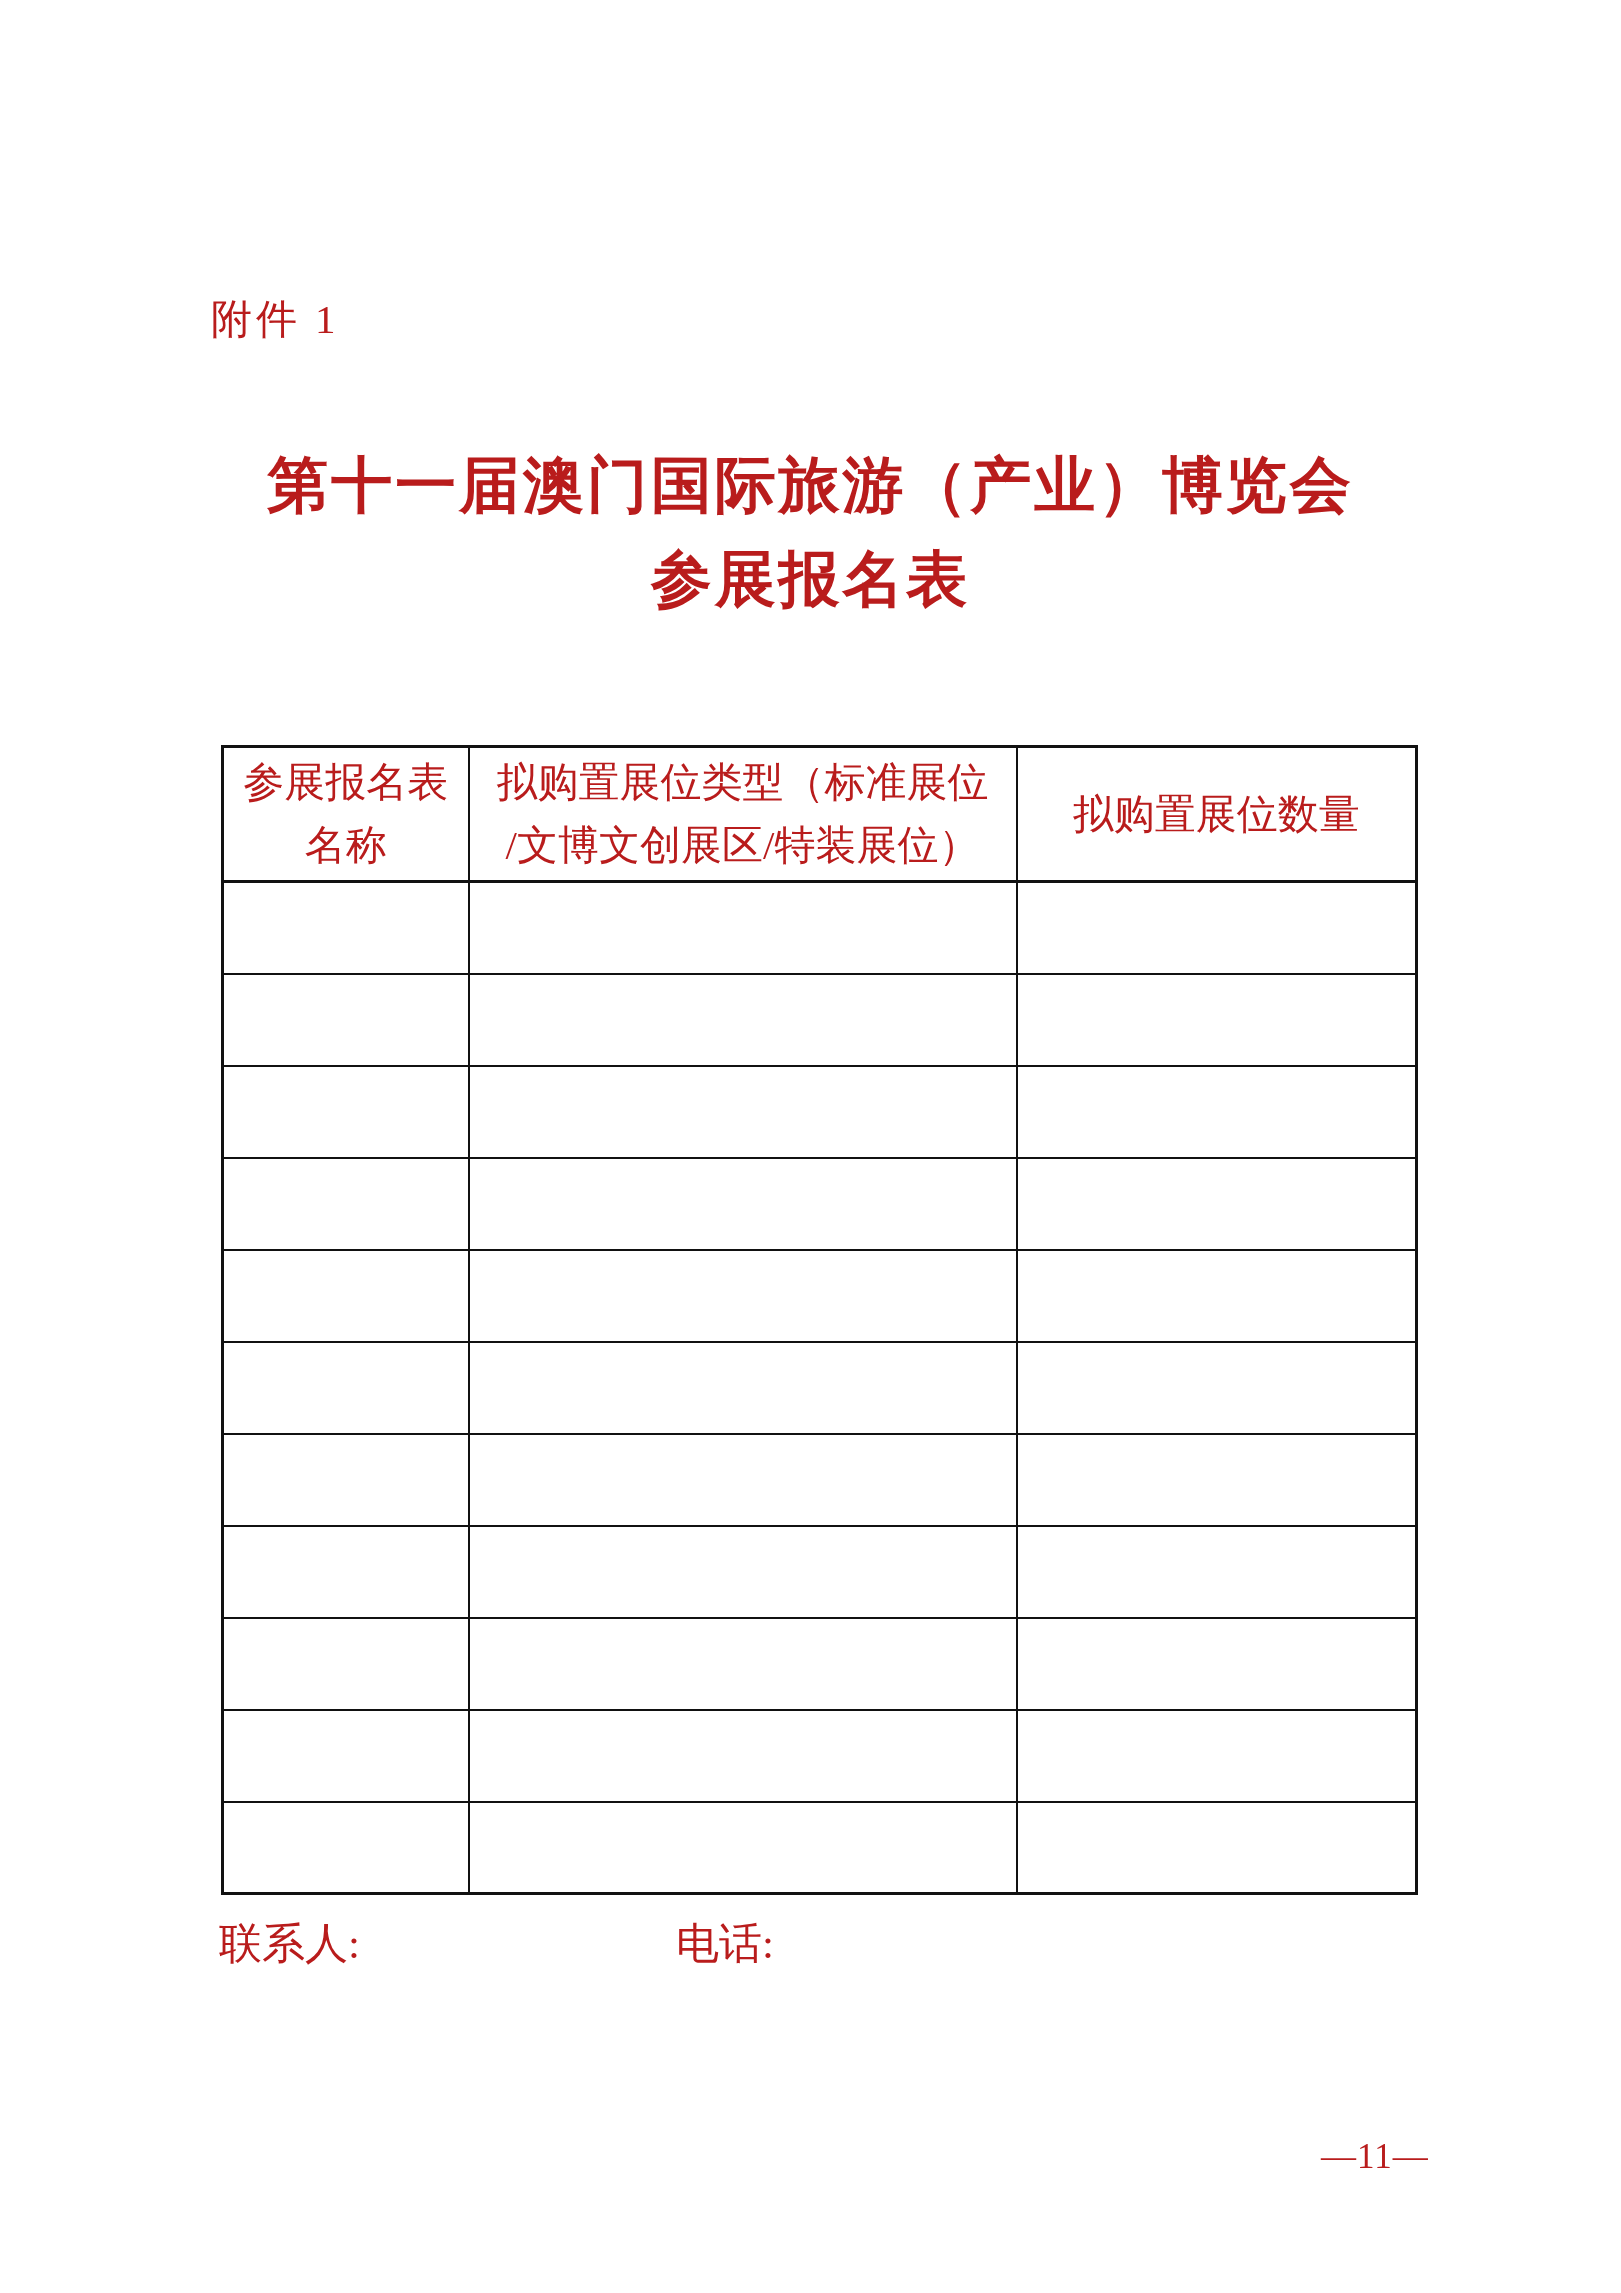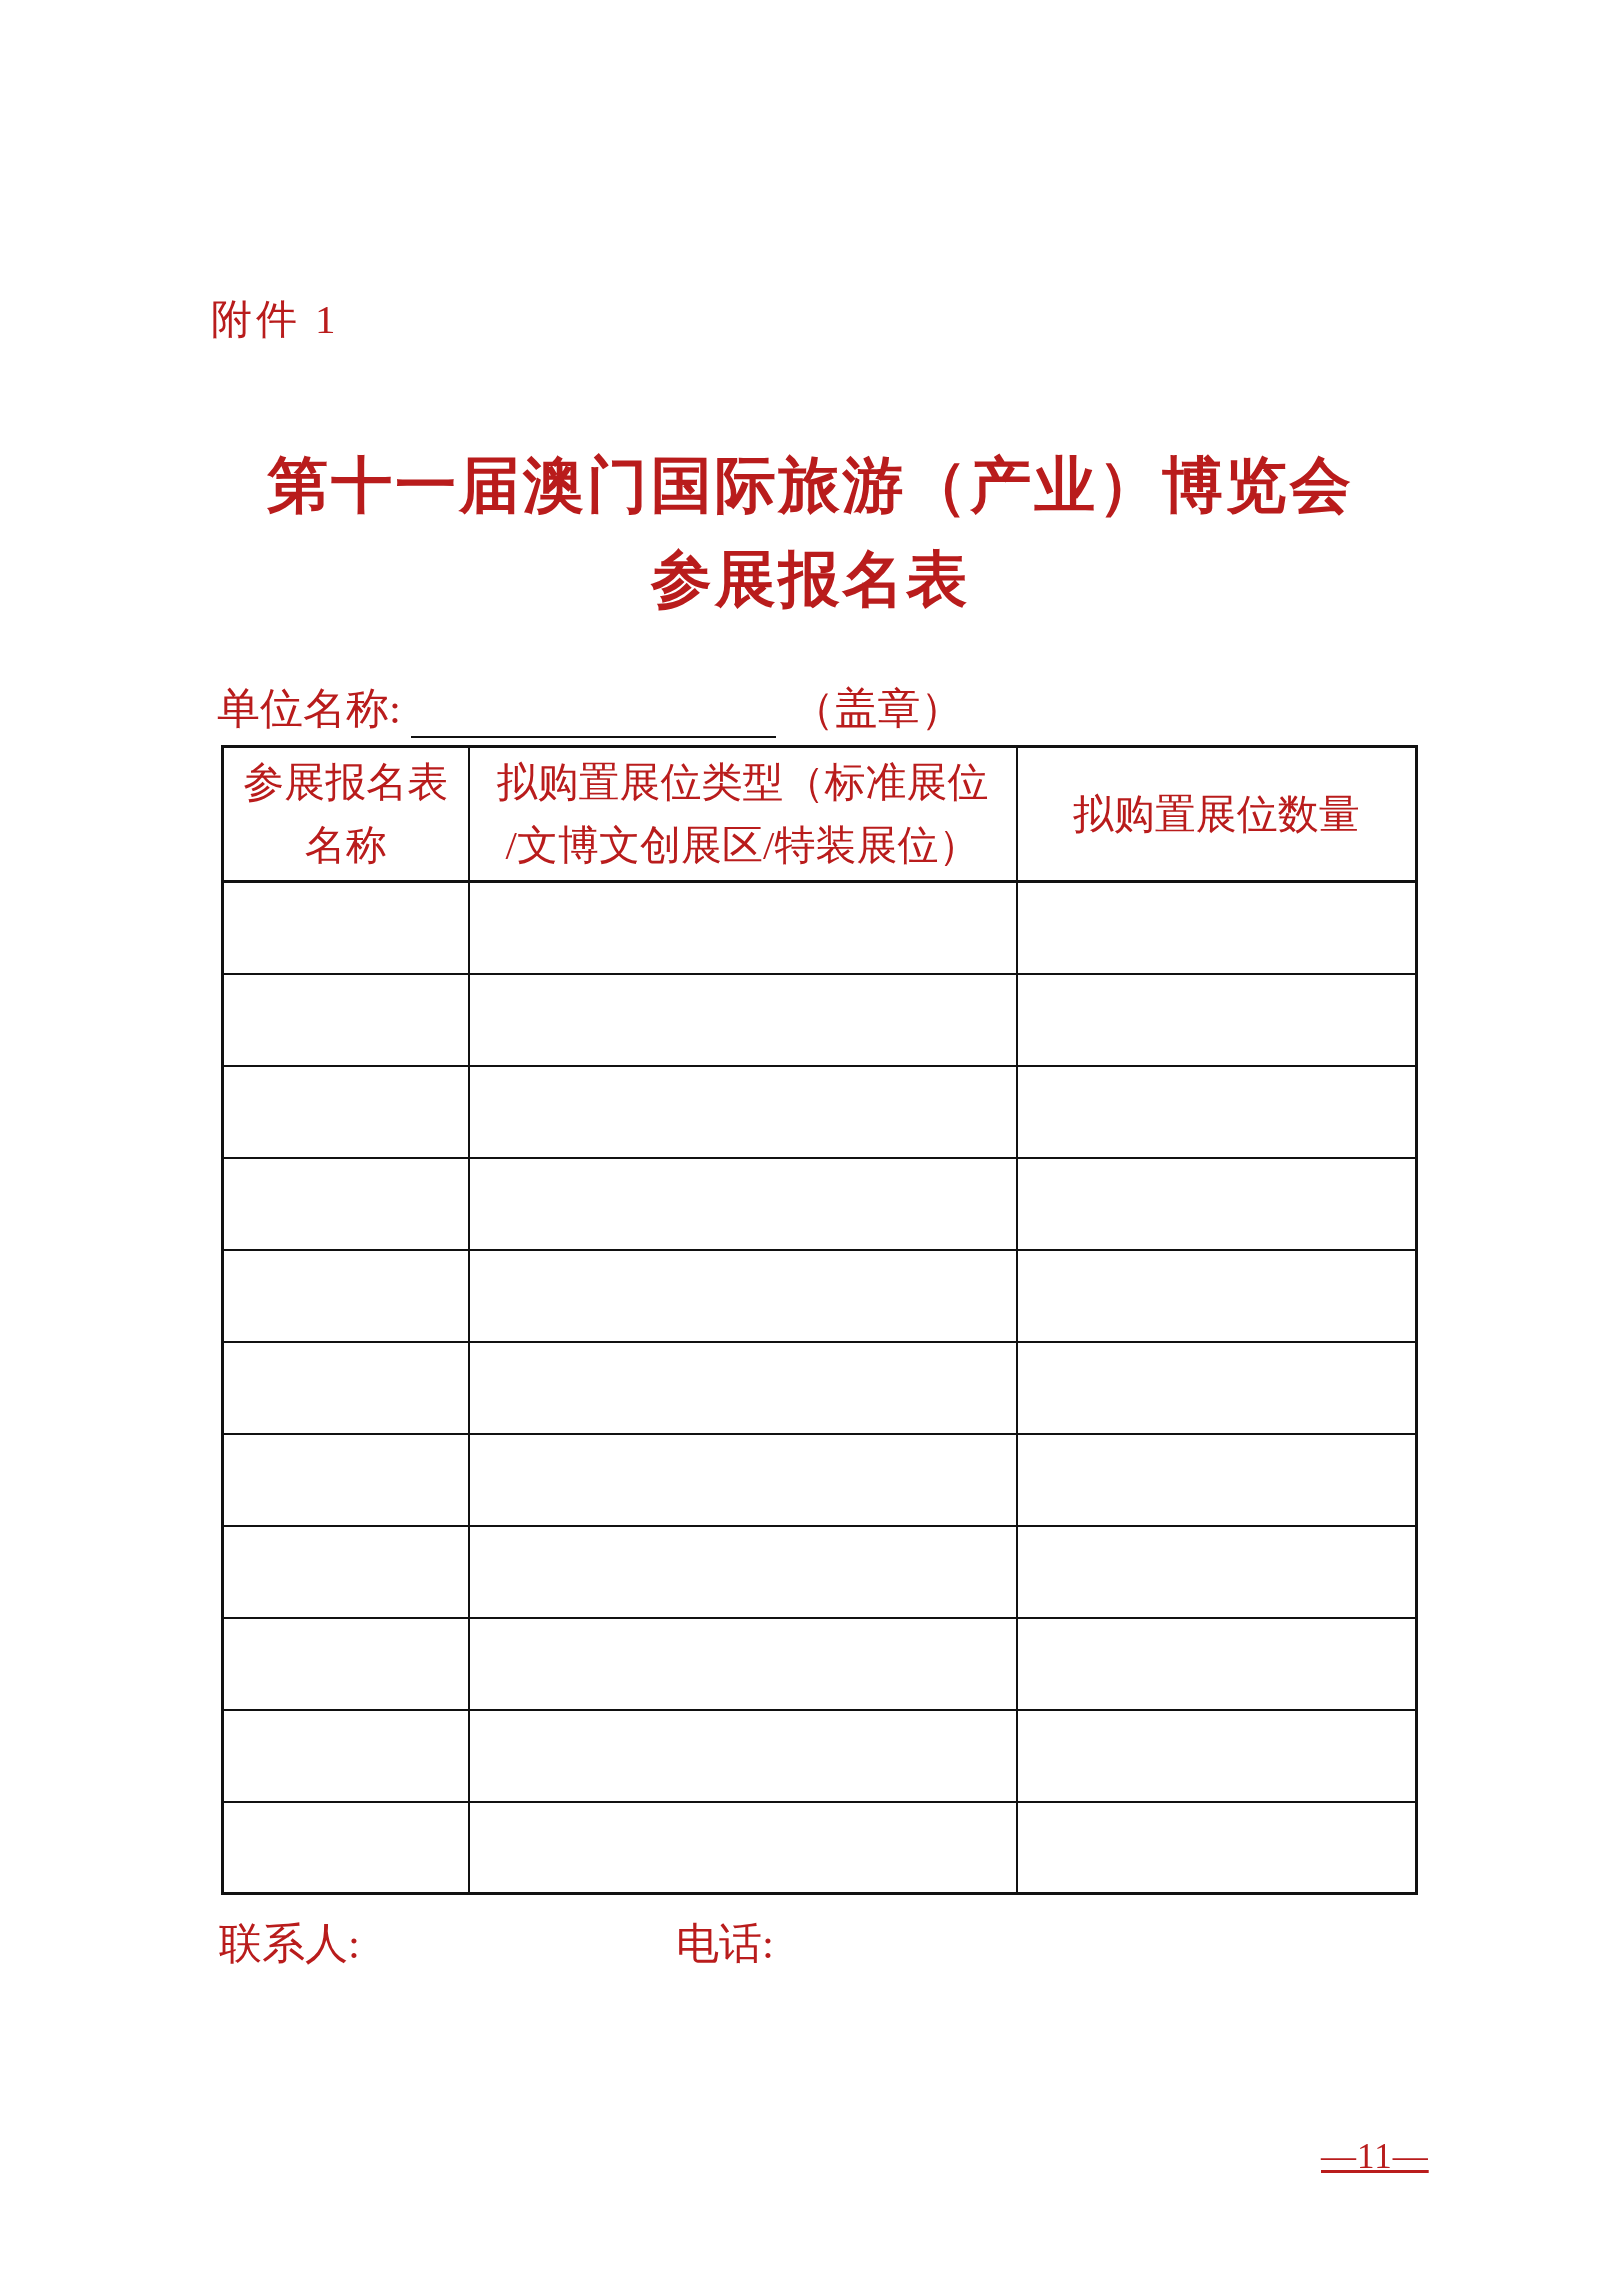--- a/index.html
+++ b/index.html
@@ -44,38 +44,35 @@
   }
   .reg-table tbody td { height:92px; }
   .hdr-line { text-align:center; }
   .contact-label {
     position:absolute; font-size:43px; top:1915px; white-space:nowrap;
   }
   .contact-label.c1 { left:219px; }
   .contact-label.c2 { left:676px; }
   .page-number {
     position:absolute; left:1321px; top:2137px;
-    font-size:35px; letter-spacing:1px;text-decoration:underline;
+    font-size:35px; letter-spacing:1px;
   }
 </style>
 </head>
 <body>
 
 <div class="page">
 
   <div class="attachment">附件 1</div>
 
   <div class="title-block">
     <div>第十一届澳门国际旅游（产业）博览会</div>
     <div>参展报名表</div>
   </div>
 
-  <div class="unit-line">
-    <span>单位名称:</span><span class="unit-blank"></span><span class="seal">（盖章）</span>
-  </div>
 
   <table class="reg-table">
     <colgroup>
       <col style="width:246px">
       <col style="width:548px">
       <col style="width:400px">
     </colgroup>
     <thead>
       <tr>
         <td>

